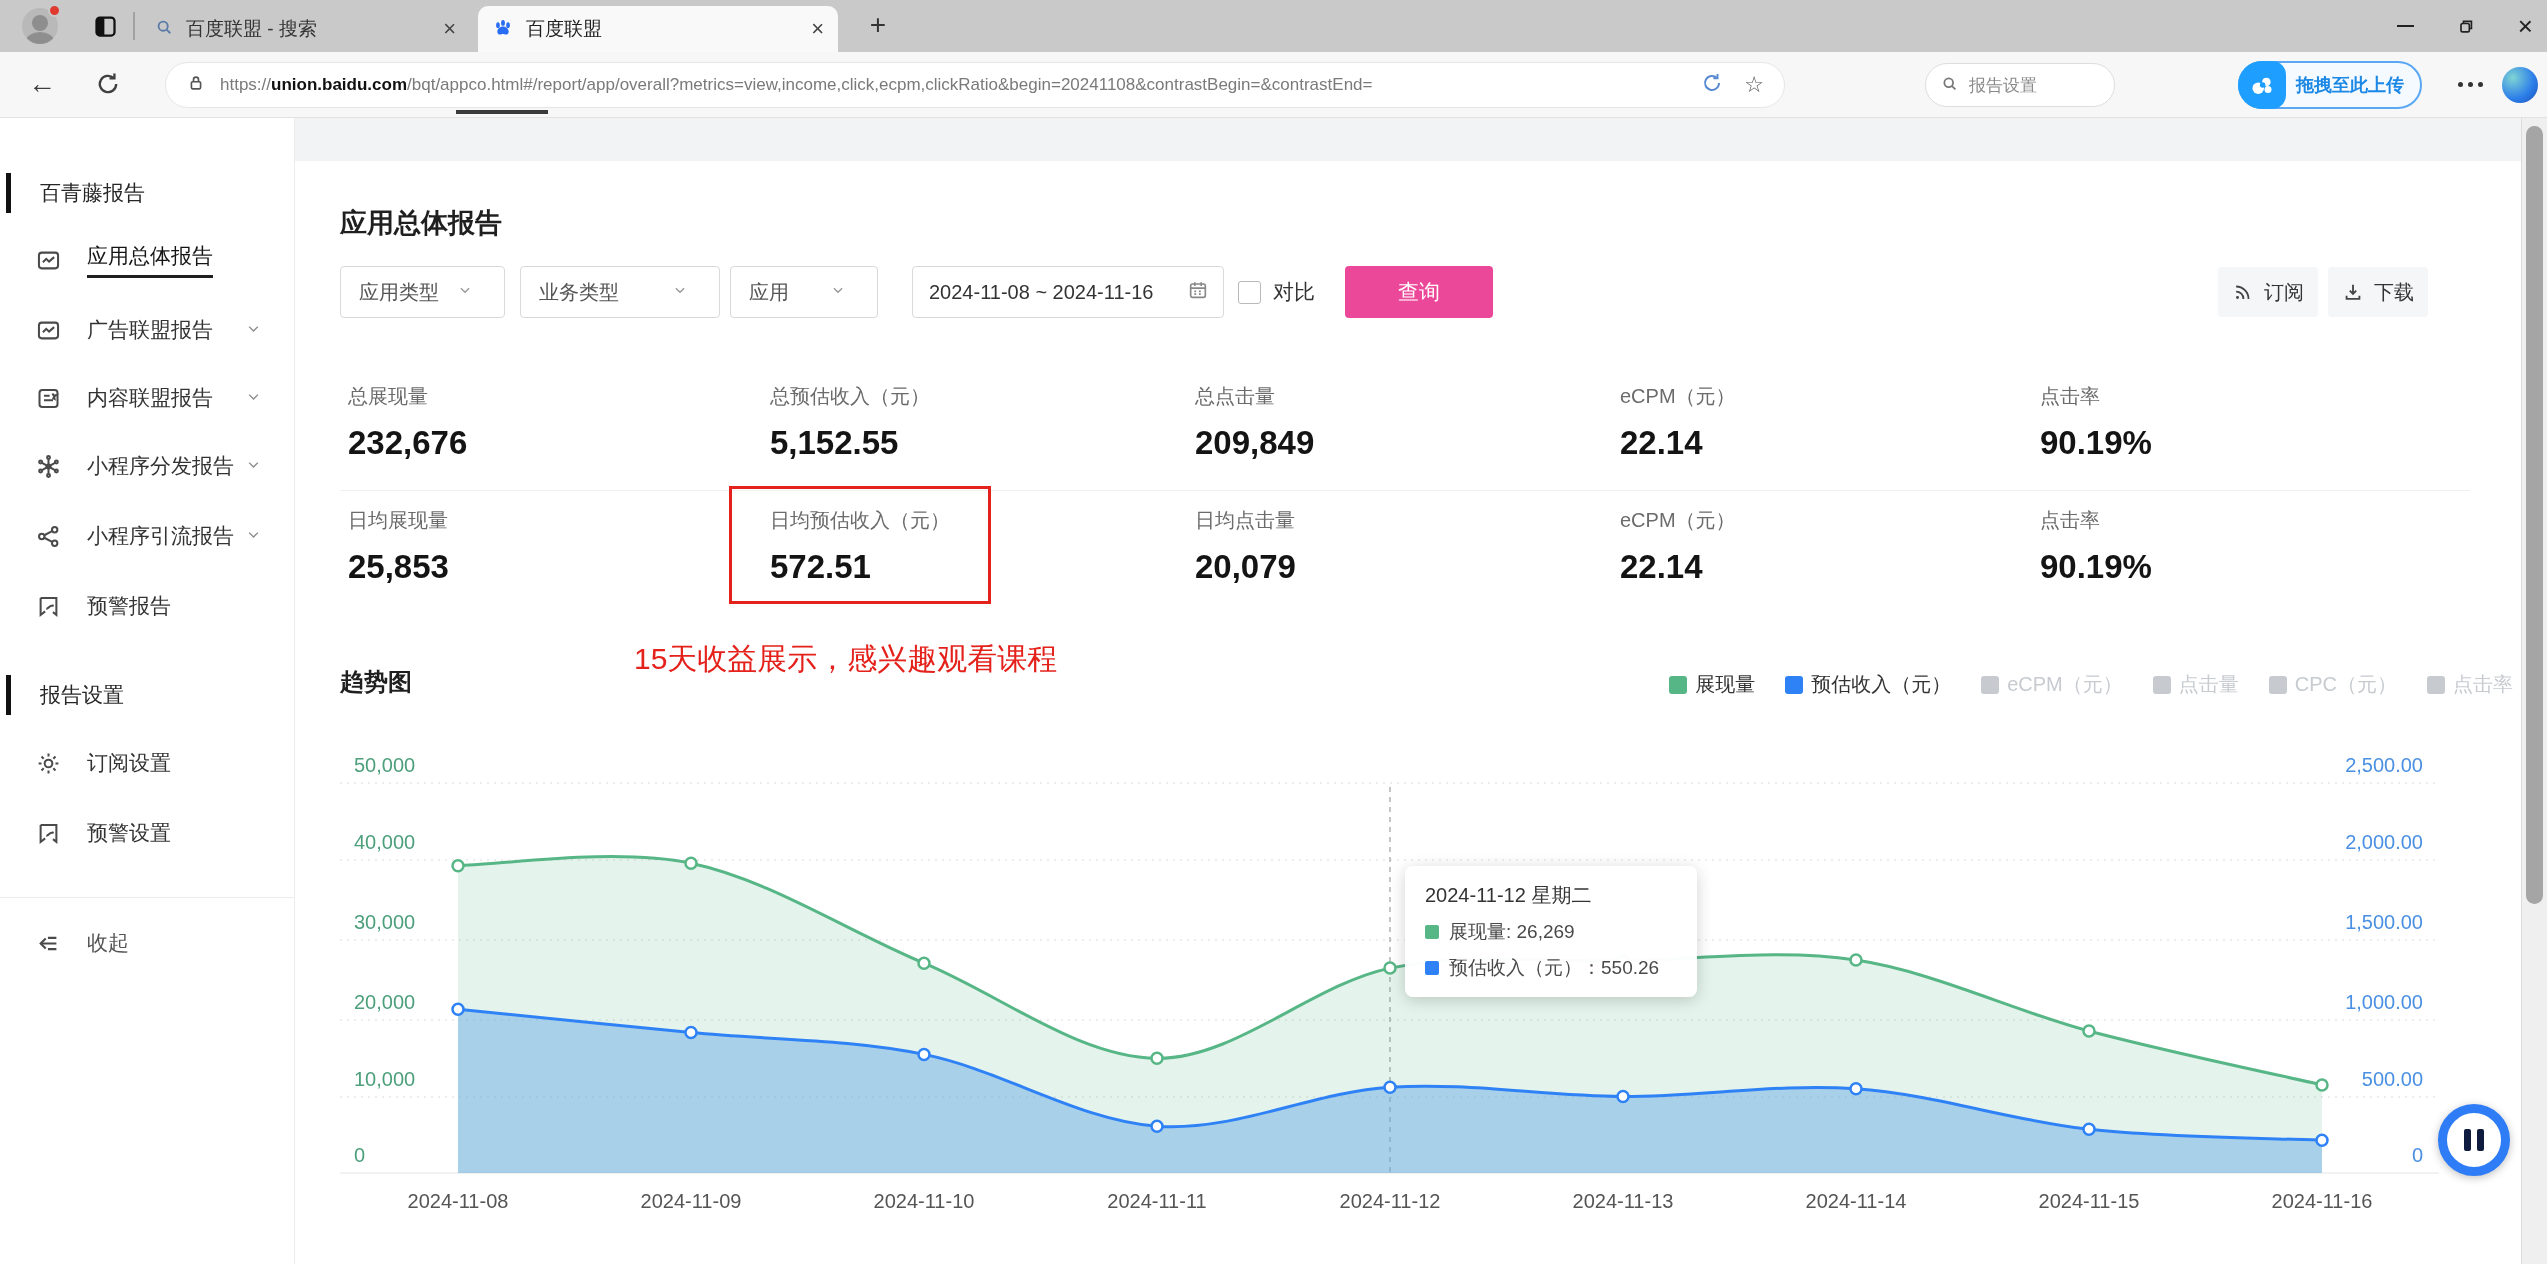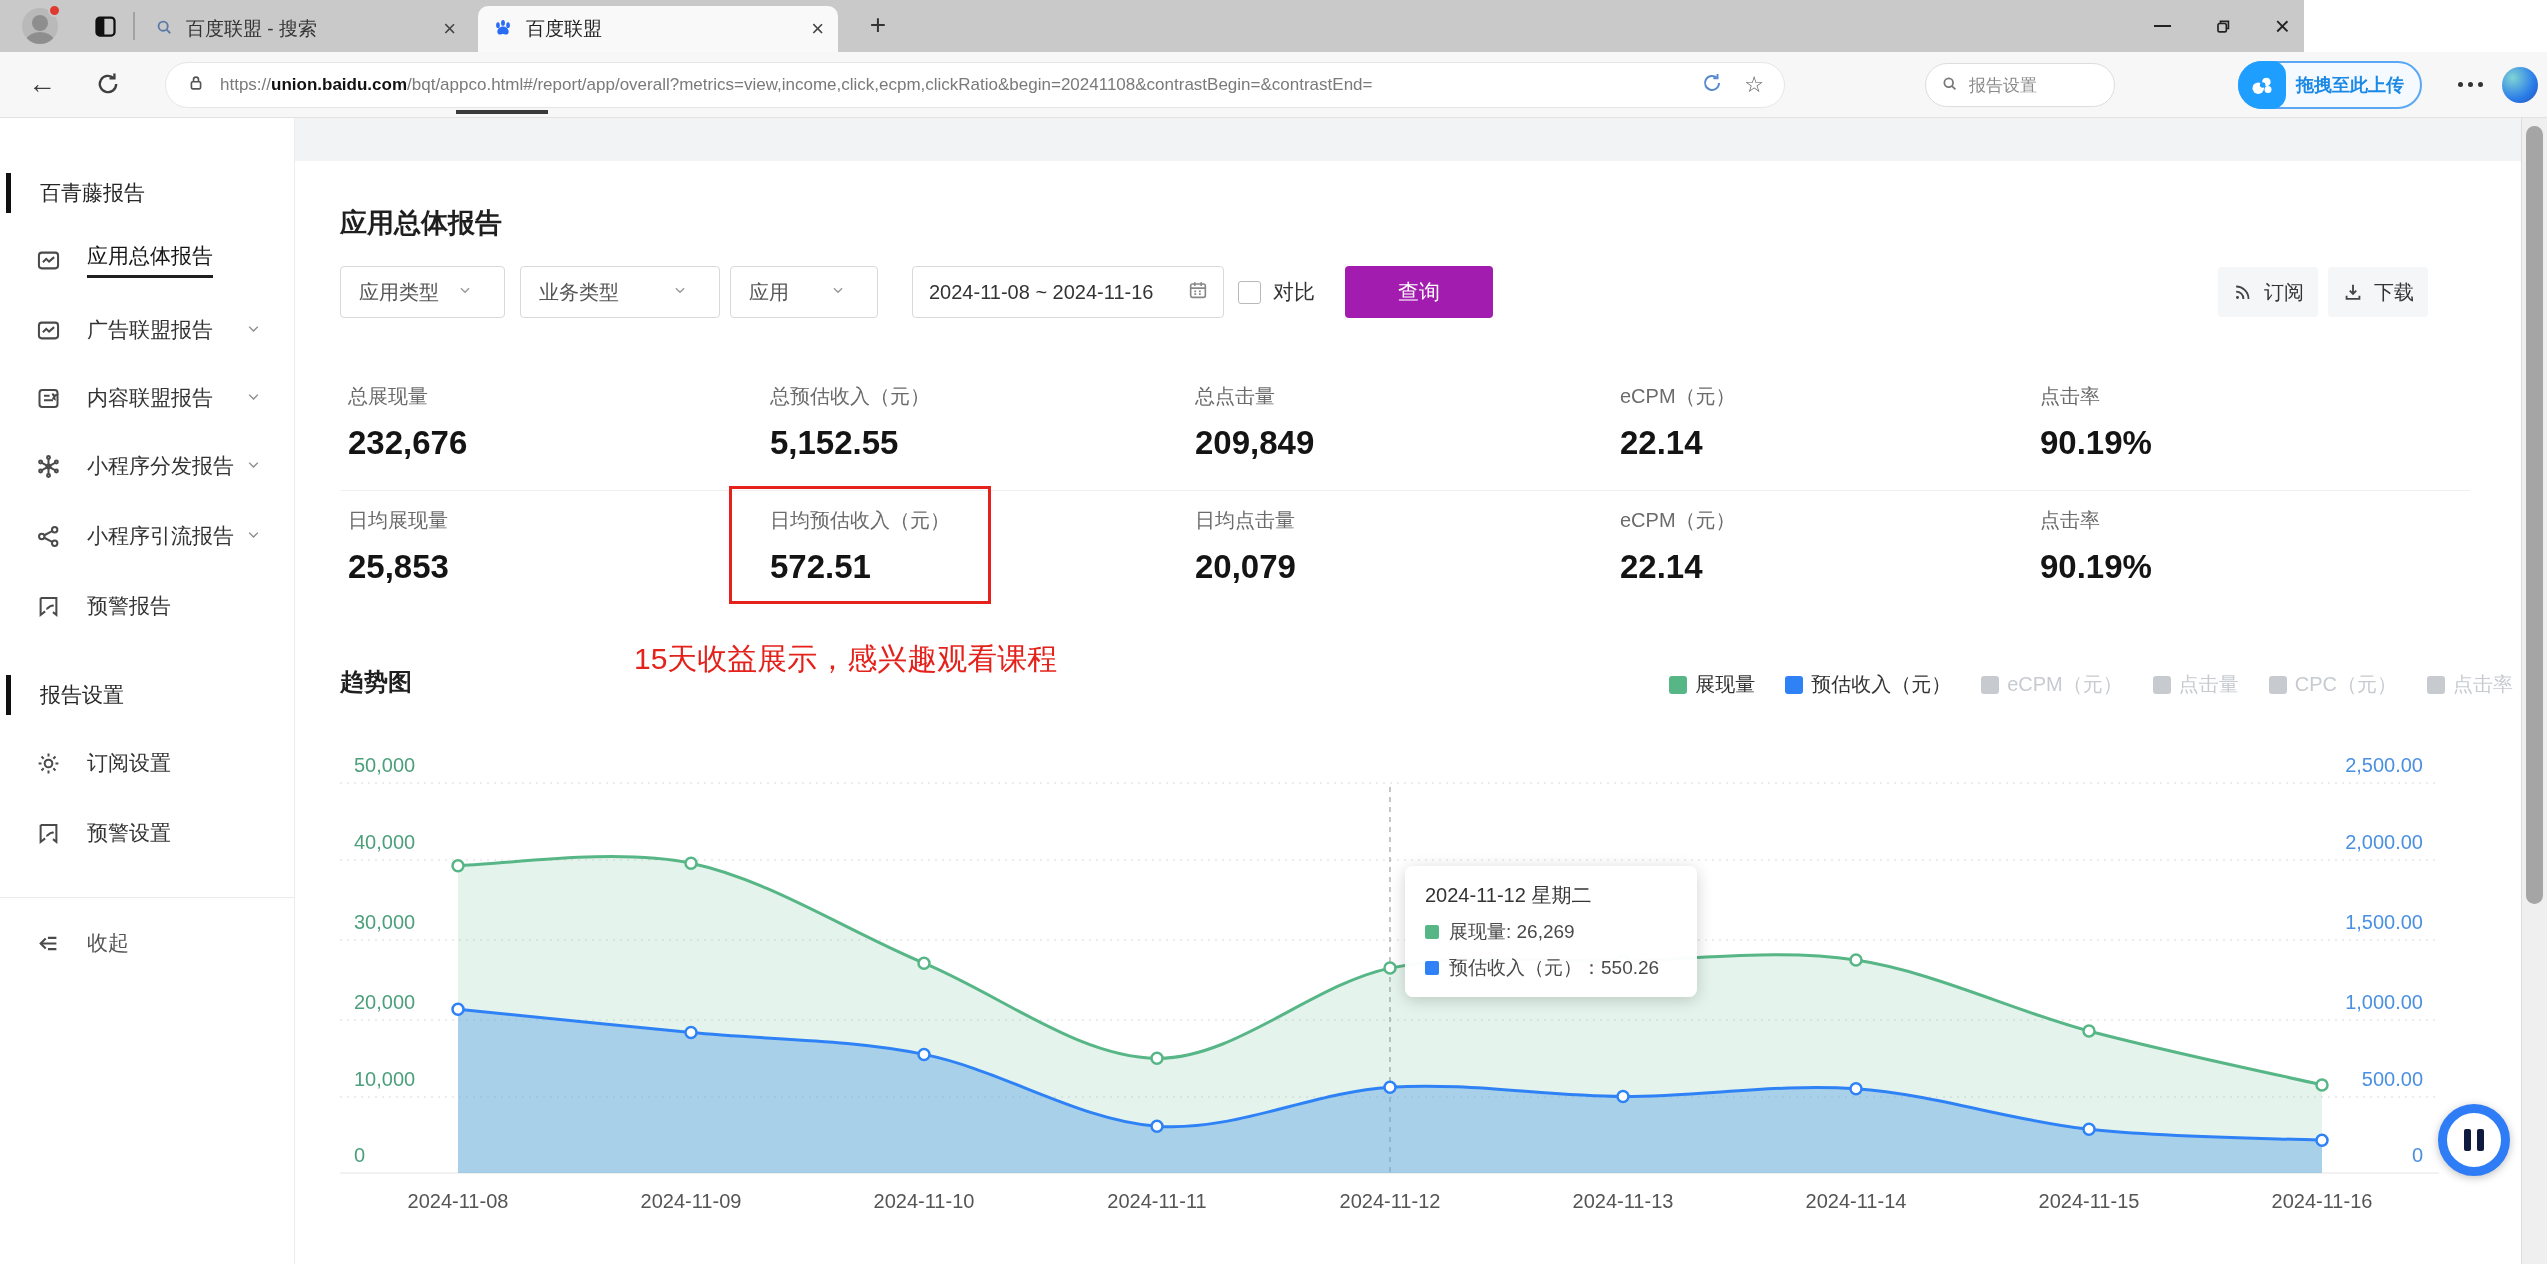--- a/index.html
+++ b/index.html
@@ -1,21 +1,21 @@
 <!DOCTYPE html>
 <html><head>
 <meta charset="utf-8">
 <style>
   * { margin:0; padding:0; box-sizing:border-box; }
   html,body { background:#ffffff; }
   body { font-family:"Liberation Sans","DejaVu Sans",sans-serif; }
   .screen { position:relative; width:2547px; height:1264px; overflow:hidden; background:#fff; }
 
   
-  .tabbar { position:absolute; left:0; top:0; width:2304px; height:52px; background:#c9c9c9; }
+  .tabbar { position:absolute; left:0; top:0; width:2547px; height:52px; background:#c9c9c9; }
   .avatar { position:absolute; left:22px; top:8px; width:36px; height:36px; border-radius:50%; background:#b9b9b9; overflow:hidden; }
   .avatar .head { position:absolute; left:10px; top:7px; width:16px; height:16px; border-radius:50%; background:#8e8e8e; }
   .avatar .body { position:absolute; left:4px; top:24px; width:28px; height:18px; border-radius:50%; background:#8e8e8e; }
   .avatar-dot { position:absolute; left:48px; top:4px; width:13px; height:13px; border-radius:50%; background:#e03a2f; border:2px solid #c9c9c9; }
   .ws-icon { position:absolute; left:92px; top:13px; width:27px; height:27px; }
   .tab-divider { position:absolute; left:133px; top:12px; width:2px; height:28px; background:#a2a2a2; }
   .tab { position:absolute; top:6px; height:46px; display:flex; align-items:center; padding:0 14px; border-radius:10px 10px 0 0; }
   .tab.inactive { left:140px; width:330px; color:#333; }
   .tab.active { left:478px; width:360px; background:#f9f9f9; color:#1f1f1f; }
   .tab .t-title { font-size:19px; margin-left:12px; flex:1; white-space:nowrap; overflow:hidden; }
@@ -68,21 +68,21 @@
   .page-title { position:absolute; left:45px; top:44px; font-size:27px; font-weight:bold; color:#1f1f1f; }
 
   .select { position:absolute; top:105px; height:52px; border:1px solid #d9d9d9; border-radius:4px; background:#fff; display:flex; align-items:center; padding:0 32px 0 18px; }
   .select .s-lbl { font-size:20px; color:#555; flex:1; white-space:nowrap; }
   .select .chev { color:#999; margin-left:10px; }
   .datebox { position:absolute; left:617px; top:105px; width:312px; height:52px; border:1px solid #d9d9d9; border-radius:4px; background:#fff; display:flex; align-items:center; padding:0 14px 0 16px; }
   .datebox .d-lbl { font-size:20px; color:#333; flex:1; white-space:nowrap; }
   .contrast { position:absolute; left:943px; top:105px; height:52px; display:flex; align-items:center; gap:12px; }
   .contrast .cb { width:23px; height:23px; border:1px solid #b9b9b9; border-radius:3px; background:#fff; }
   .contrast .c-lbl { font-size:21px; color:#333; }
-  .query-btn { position:absolute; left:1050px; top:105px; width:148px; height:52px; background:#a21caf; border-radius:4px; color:#fff; font-size:21px; display:flex; align-items:center; justify-content:center; }
+  .query-btn { position:absolute; left:1050px; top:105px; width:148px; height:52px; background:#ec4899; border-radius:4px; color:#fff; font-size:21px; display:flex; align-items:center; justify-content:center; }
   .gray-btn { position:absolute; top:106px; height:50px; background:#f5f6f8; border-radius:4px; display:flex; align-items:center; justify-content:center; gap:10px; font-size:20px; color:#333; }
   .gray-btn.sub { left:1923px; width:100px; }
   .gray-btn.dl { left:2033px; width:100px; }
   .gray-btn svg { color:#444; }
 
   .stat-col { position:absolute; }
   .stat-label { font-size:20px; color:#6b6b6b; white-space:nowrap; }
   .stat-value { margin-top:14px; font-size:33px; font-weight:bold; color:#141414; white-space:nowrap; }
   .stats-divider { position:absolute; left:45px; top:329px; width:2130px; height:1px; background:#f0f0f0; }
   .red-box { position:absolute; left:434px; top:325px; width:262px; height:118px; border:3px solid #e4211b; }

